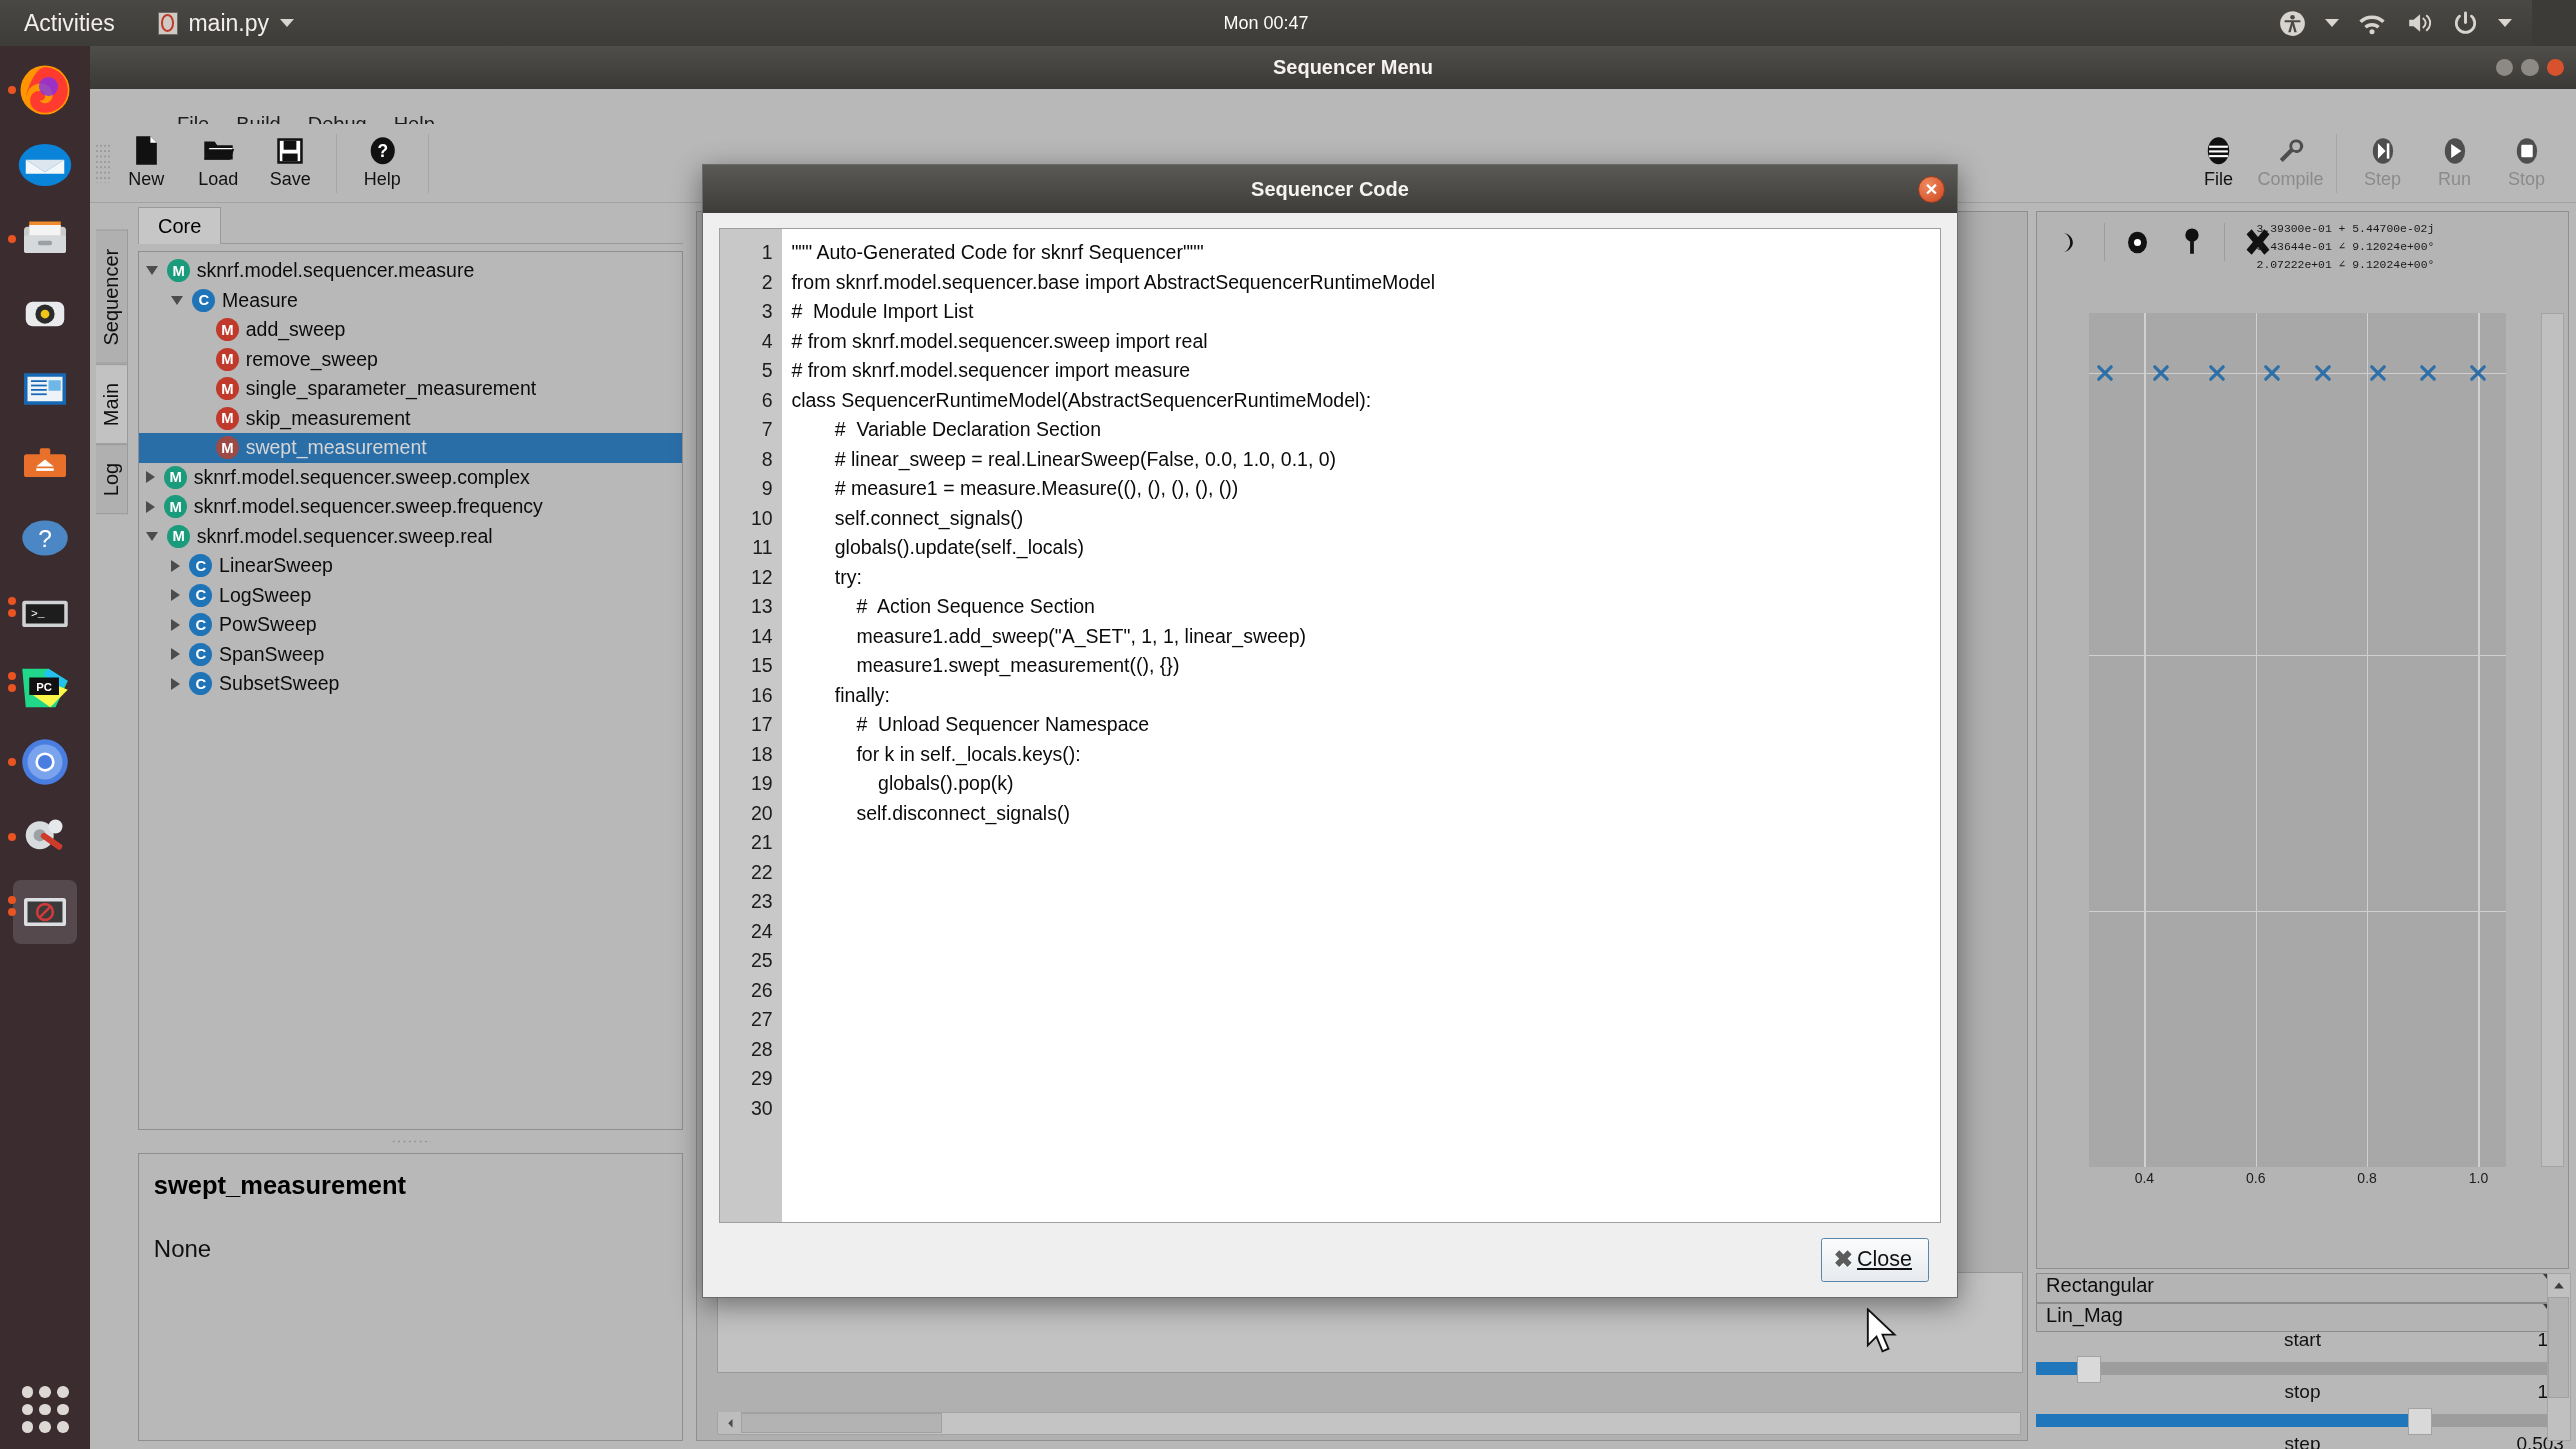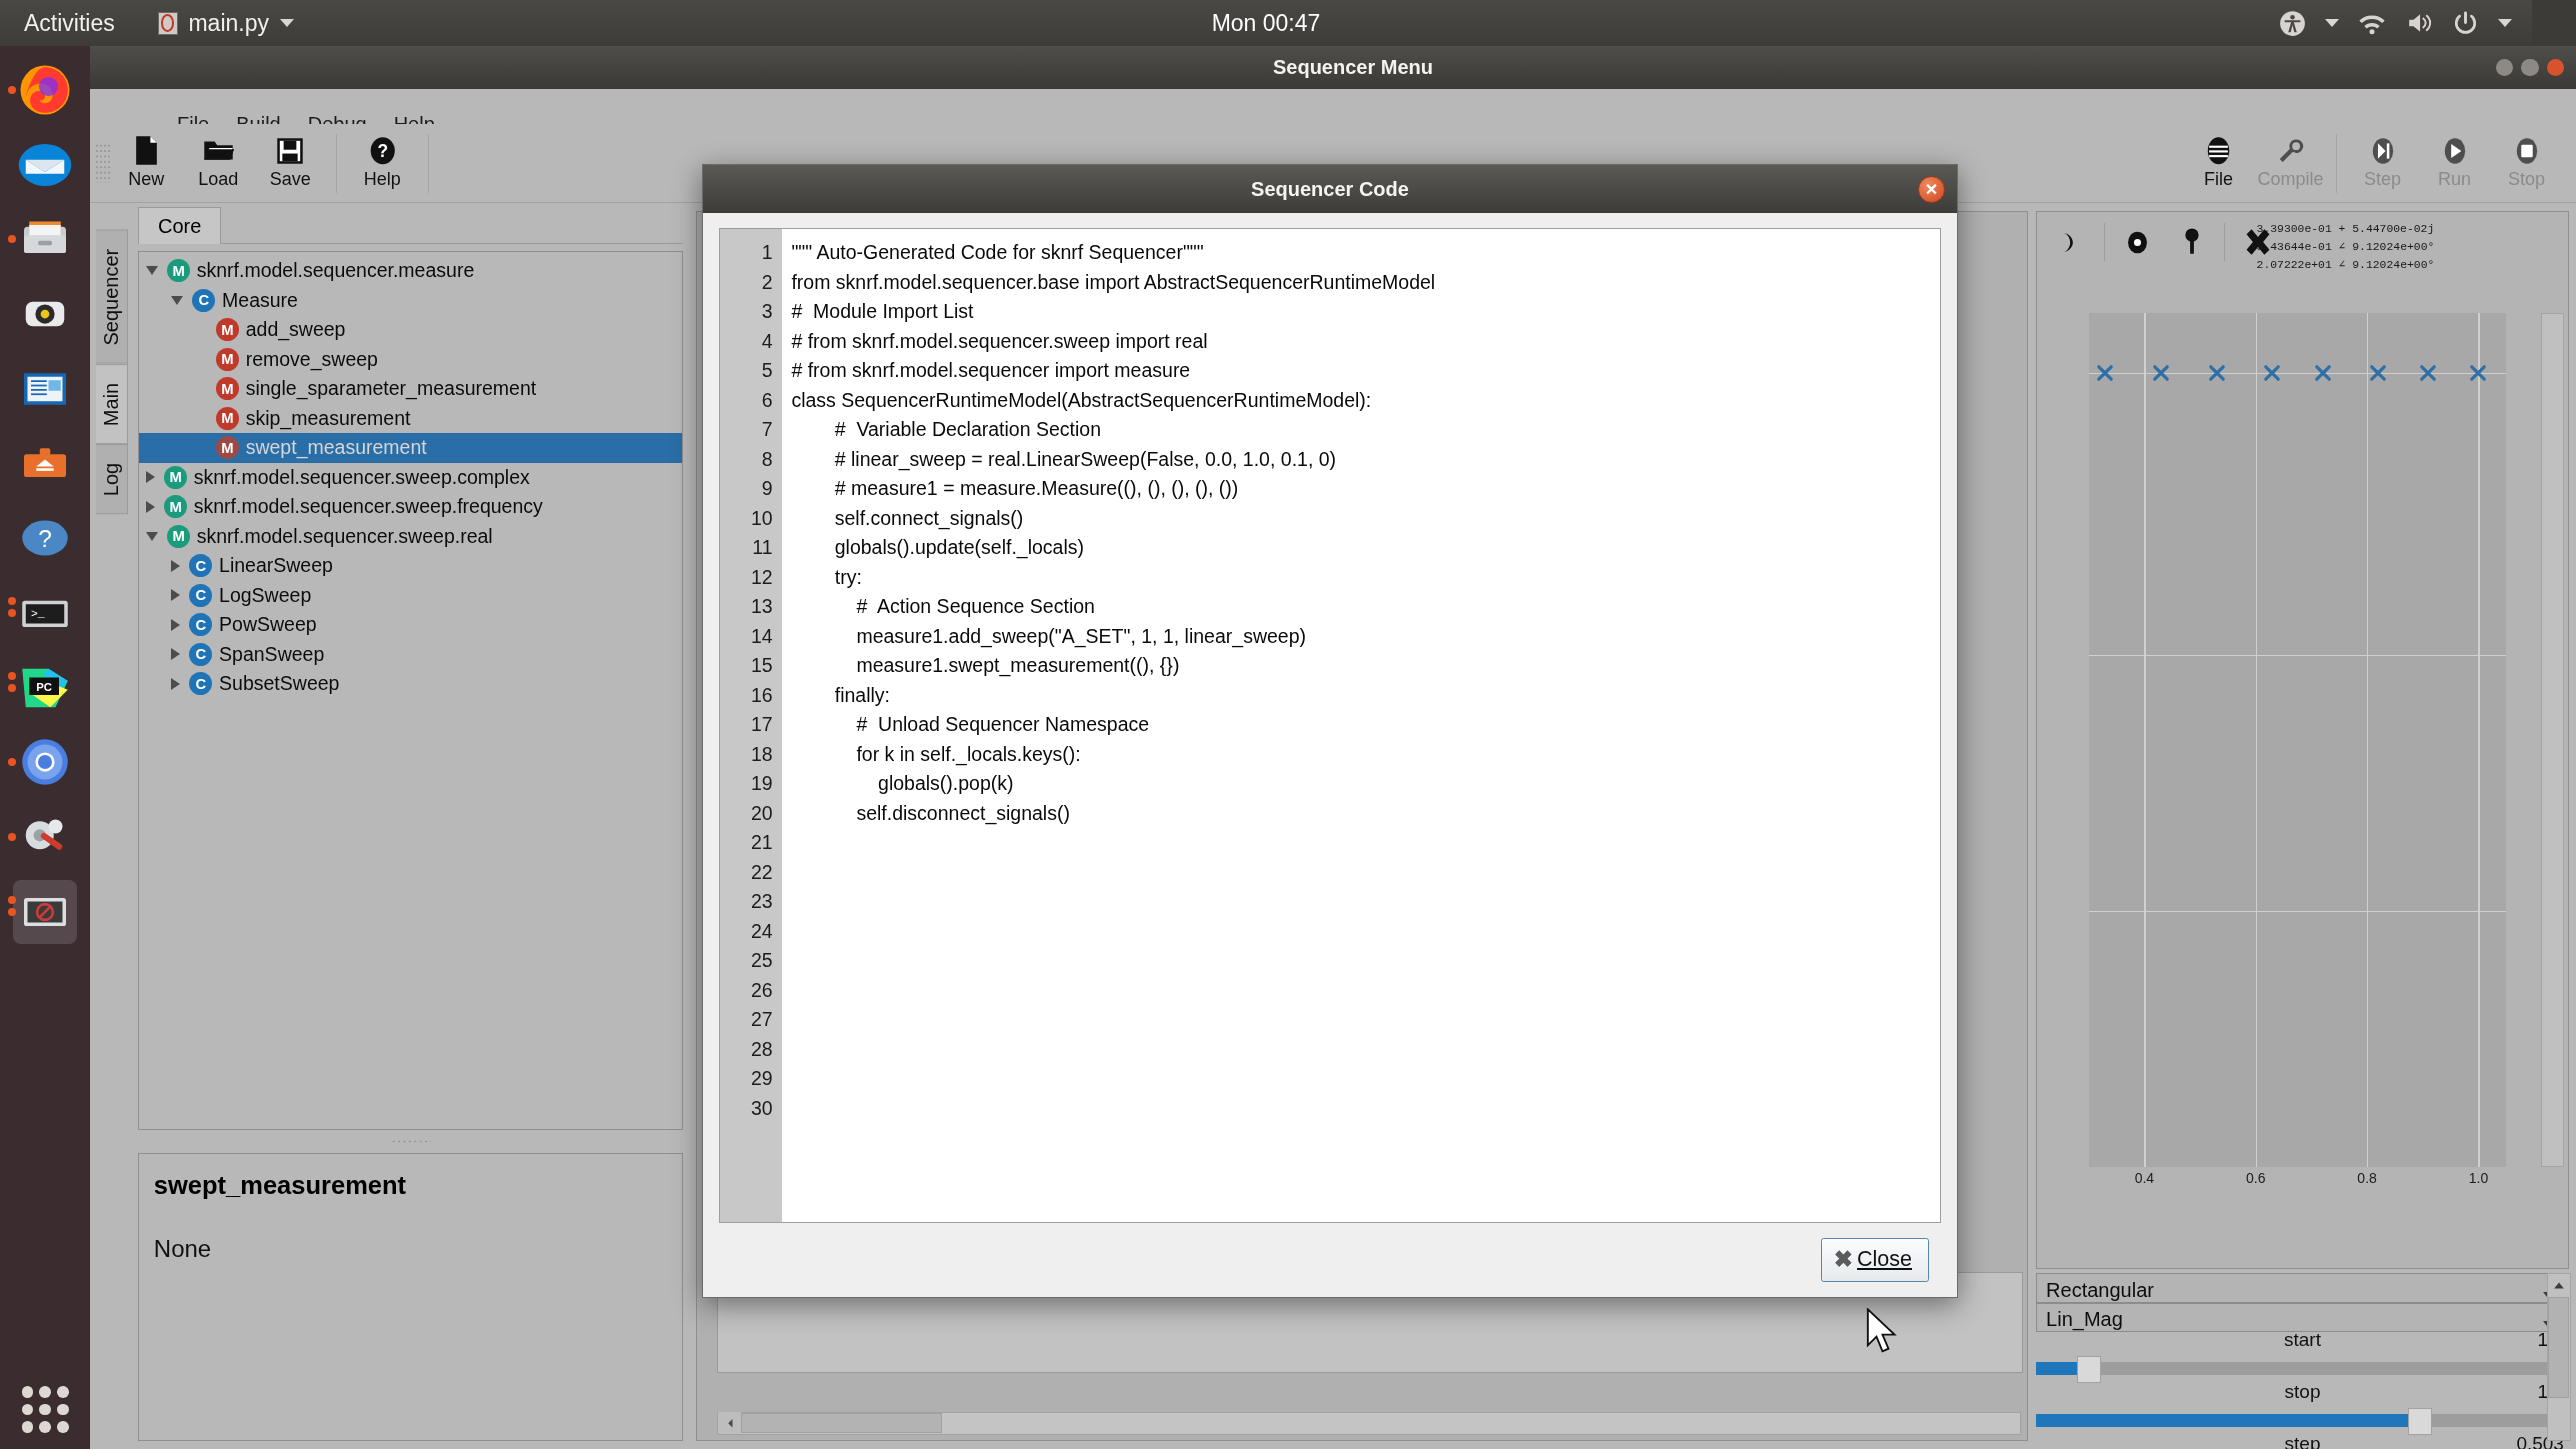--- a/index.html
+++ b/index.html
@@ -21,21 +21,21 @@
   .topbar .activities { margin-left:24px; font-weight:400; color:#f2efee; }
   .topbar .appmenu { margin-left:43px; display:flex; align-items:center; gap:10.7px; color:#f2efee; }
   .topbar .appmenu .appicon {
     width:20px; height:23px; background:#cfcac4; border:1.3px solid #6d6a64;
     display:flex; align-items:center; justify-content:center;
   }
   .topbar .appmenu .appicon::after {
     content:""; width:9.4px; height:13.4px; border:2.7px solid #c0392b; border-radius:50%;
   }
   .caret-down { width:0;height:0;border-left:7.4px solid transparent;border-right:7.4px solid transparent;border-top:8px solid #d9d5d1; }
-  .topbar .clock { position:absolute; left:50%; transform:translateX(-50%); font-size:23px; color:#fdfdfd; }
+  .topbar .clock { position:absolute; left:50%; transform:translateX(-50%); font-size:18px; color:#fdfdfd; }
   .topbar .tray { position:absolute; right:20px; display:flex; align-items:center; gap:19px; }
   .tray svg { display:block; }
 
   
   .dock {
     position:absolute; left:0; top:46px; width:90px; height:1403px;
     background:#3b2c30; z-index:55;
     display:flex; flex-direction:column; align-items:center; padding-top:12px; gap:10.7px;
   }
   .dock-item { position:relative; width:64px; height:64px; border-radius:8px; display:flex; align-items:center; justify-content:center; }
@@ -126,21 +126,21 @@
   .axes { position:absolute; left:52px; right:62px; top:101px; bottom:101px; background:#a8a8a8; }
   .grid-v, .grid-h { position:absolute; background:#d0d0d0; }
   .grid-v { width:1.3px; top:0; bottom:0; }
   .grid-h { height:1.3px; left:0; right:0; }
   .marker { position:absolute; width:17.4px;height:17.4px; transform:translate(-50%,-50%); }
   .xlabels { position:absolute; left:52px; right:62px; bottom:71px; height:27px; }
   .xlabels span { position:absolute; transform:translateX(-50%); font-size:14px; color:#1c1c1c; }
   .vscroll-right { position:absolute; right:4px; top:101px; bottom:101px; width:23px; background:#c0c0c0; border:0.7px solid #a4a4a4; }
 
   .rp-controls { height:168px; margin-top:4px; position:relative; }
-  .combo { height:29.5px; background:#b4b4b4; border:0.7px solid #8c8c8c; display:flex; align-items:flex-end;
+  .combo { height:29.5px; background:#b4b4b4; border:0.7px solid #8c8c8c; display:flex; align-items:flex-start;
            padding:0 9.4px; font-size:20px; color:#0d0d0d; position:relative; }
   .combo .cv { flex:1; }
   .combo .carr { width:0;height:0;border-left:8px solid transparent;border-right:8px solid transparent;border-top:10px solid #3c3c3c; }
   .slider-row { position:relative; height:52px; }
   .slider-row .lbl { position:absolute; left:50%; transform:translateX(-50%); top:-2.7px; font-size:19px; color:#111; }
   .slider-row .val { position:absolute; right:5.4px; top:-2.7px; font-size:19px; color:#111; }
   .track { position:absolute; left:0; right:0; top:29.5px; height:13.4px; background:#9d9d9d; }
   .track .fill { position:absolute; left:0; top:0; bottom:0; background:#1f76ba; }
   .knob { position:absolute; top:24px; width:24px; height:27px; background:#d9d9d9; border:0.7px solid #a2a2a2; transform:translateX(-50%); }
   .rp-vscroll { position:absolute; right:-1.3px; top:0; width:24px; bottom:0; background:#c0c0c0; border:0.7px solid #a4a4a4; }

